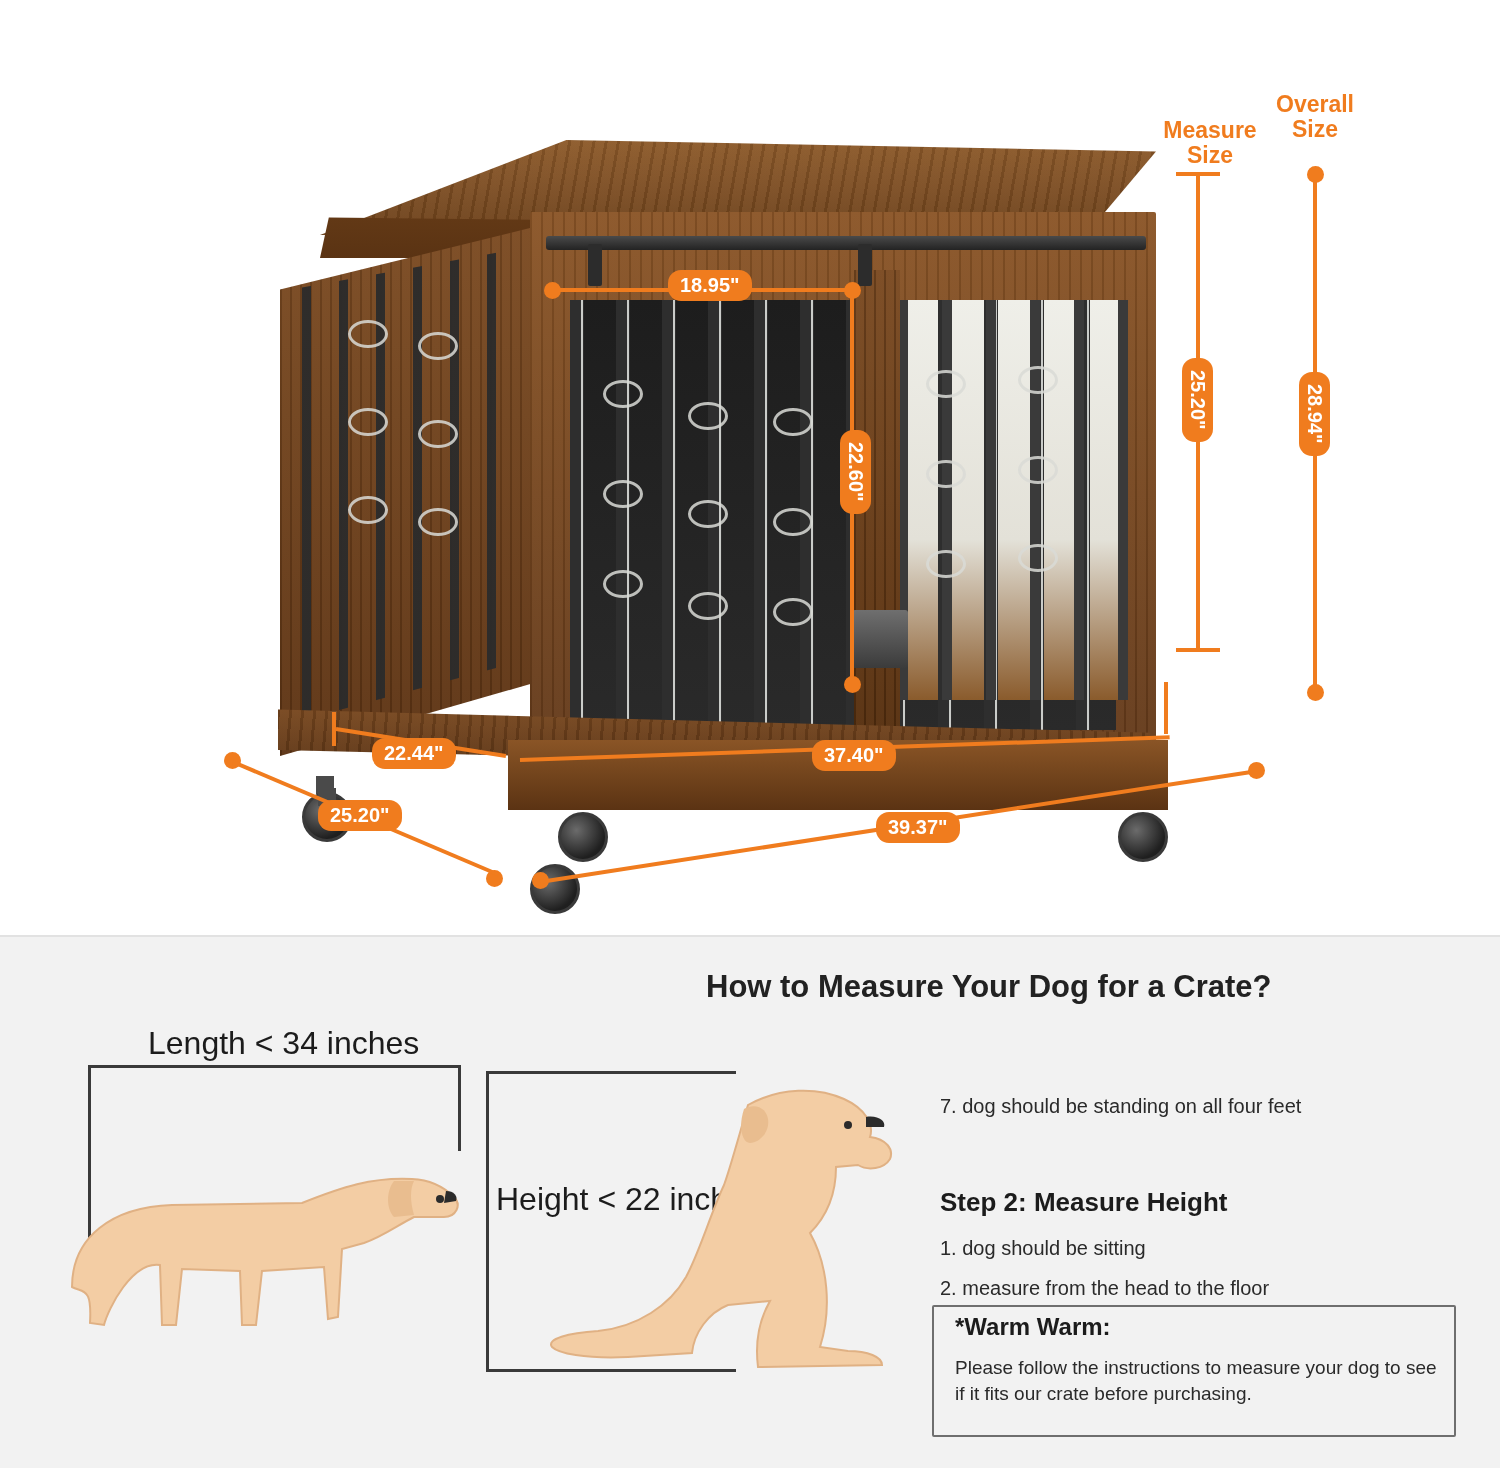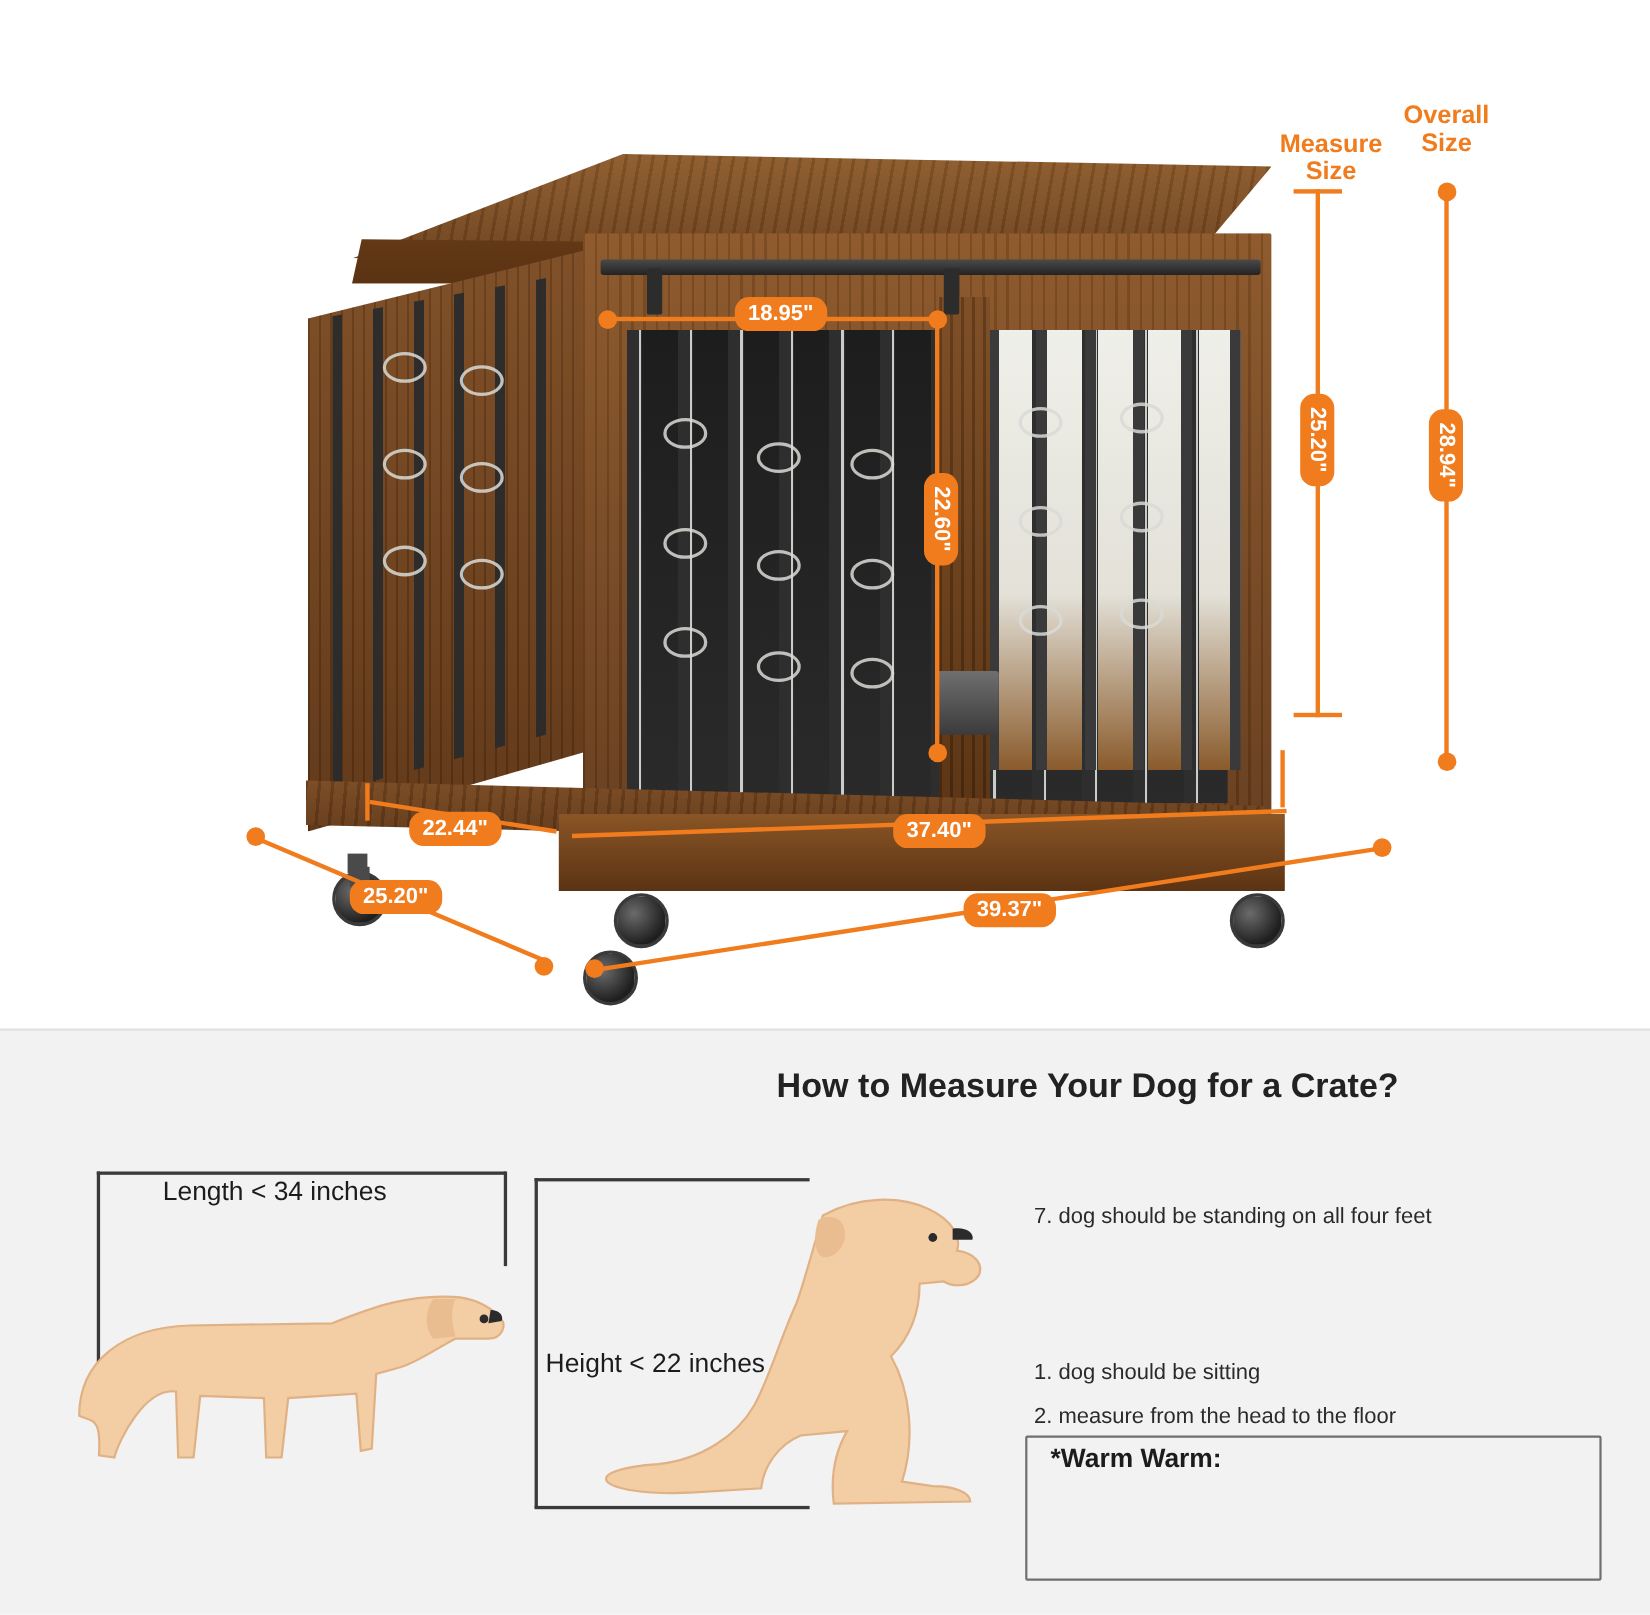--- a/index.html
+++ b/index.html
@@ -146,21 +146,21 @@
   .step-title{position:absolute;font-size:26px;font-weight:bold;color:#1c1c1c;}
   .step-line{position:absolute;font-size:20px;color:#2a2a2a;}
   #warm-box{
     position:absolute;left:932px;top:368px;width:520px;height:128px;
     border:2px solid #6f6f6f;background:#f2f2f2;border-radius:2px;
   }
   #warm-title{position:absolute;left:955px;top:376px;font-size:24px;font-weight:bold;color:#1c1c1c;}
   #warm-body{position:absolute;left:955px;top:418px;width:490px;font-size:19px;color:#2a2a2a;line-height:1.35;}
 
   
-  .dog-label{position:absolute;font-size:24px;color:#1c1c1c;margin-top:45px;}
+  .dog-label{position:absolute;font-size:32px;color:#1c1c1c;}
   .meas-line{position:absolute;background:#3a3a3a;}
   svg{display:block;}
 </style>
 </head>
 <body>
 
 <div id="top-section">
 
 
   <div id="crate">
@@ -293,18 +293,20 @@
              L330 286 C350 286 364 292 364 300 L240 302 C236 270 244 250 252 236
              L210 240 C190 248 176 268 174 288 L110 292 C66 294 40 288 34 282 C28 274 50 268 80 266
              C120 262 152 240 168 212 C182 186 192 150 206 120 C212 104 220 74 230 40 Z" fill="#f3cda4" stroke="#e0b184" stroke-width="2"></path>
     <path d="M226 44 C236 38 248 42 250 54 C252 66 242 78 232 78 C224 78 220 62 226 44 Z" fill="#e9bd8f"></path>
     <circle cx="330" cy="60" r="4" fill="#2b2b2b"></circle>
     <path d="M348 52 C360 50 368 56 366 62 L348 62 Z" fill="#2b2b2b"></path>
   </svg>
 
   <div class="step-line" style="left:940px;top:158px;">7. dog should be standing on all four feet</div>
 
+  <div class="step-title" style="left:940px;top:250px;">Step 2: Measure Height</div>
   <div class="step-line" style="left:940px;top:300px;">1. dog should be sitting</div>
   <div class="step-line" style="left:940px;top:340px;">2. measure from the head to the floor</div>
 
   <div id="warm-box"></div>
   <div id="warm-title">*Warm Warm:</div>
+  <div id="warm-body">Please follow the instructions to measure your dog to see if it fits our crate before purchasing.</div>
 </div>
 
 </body></html>

